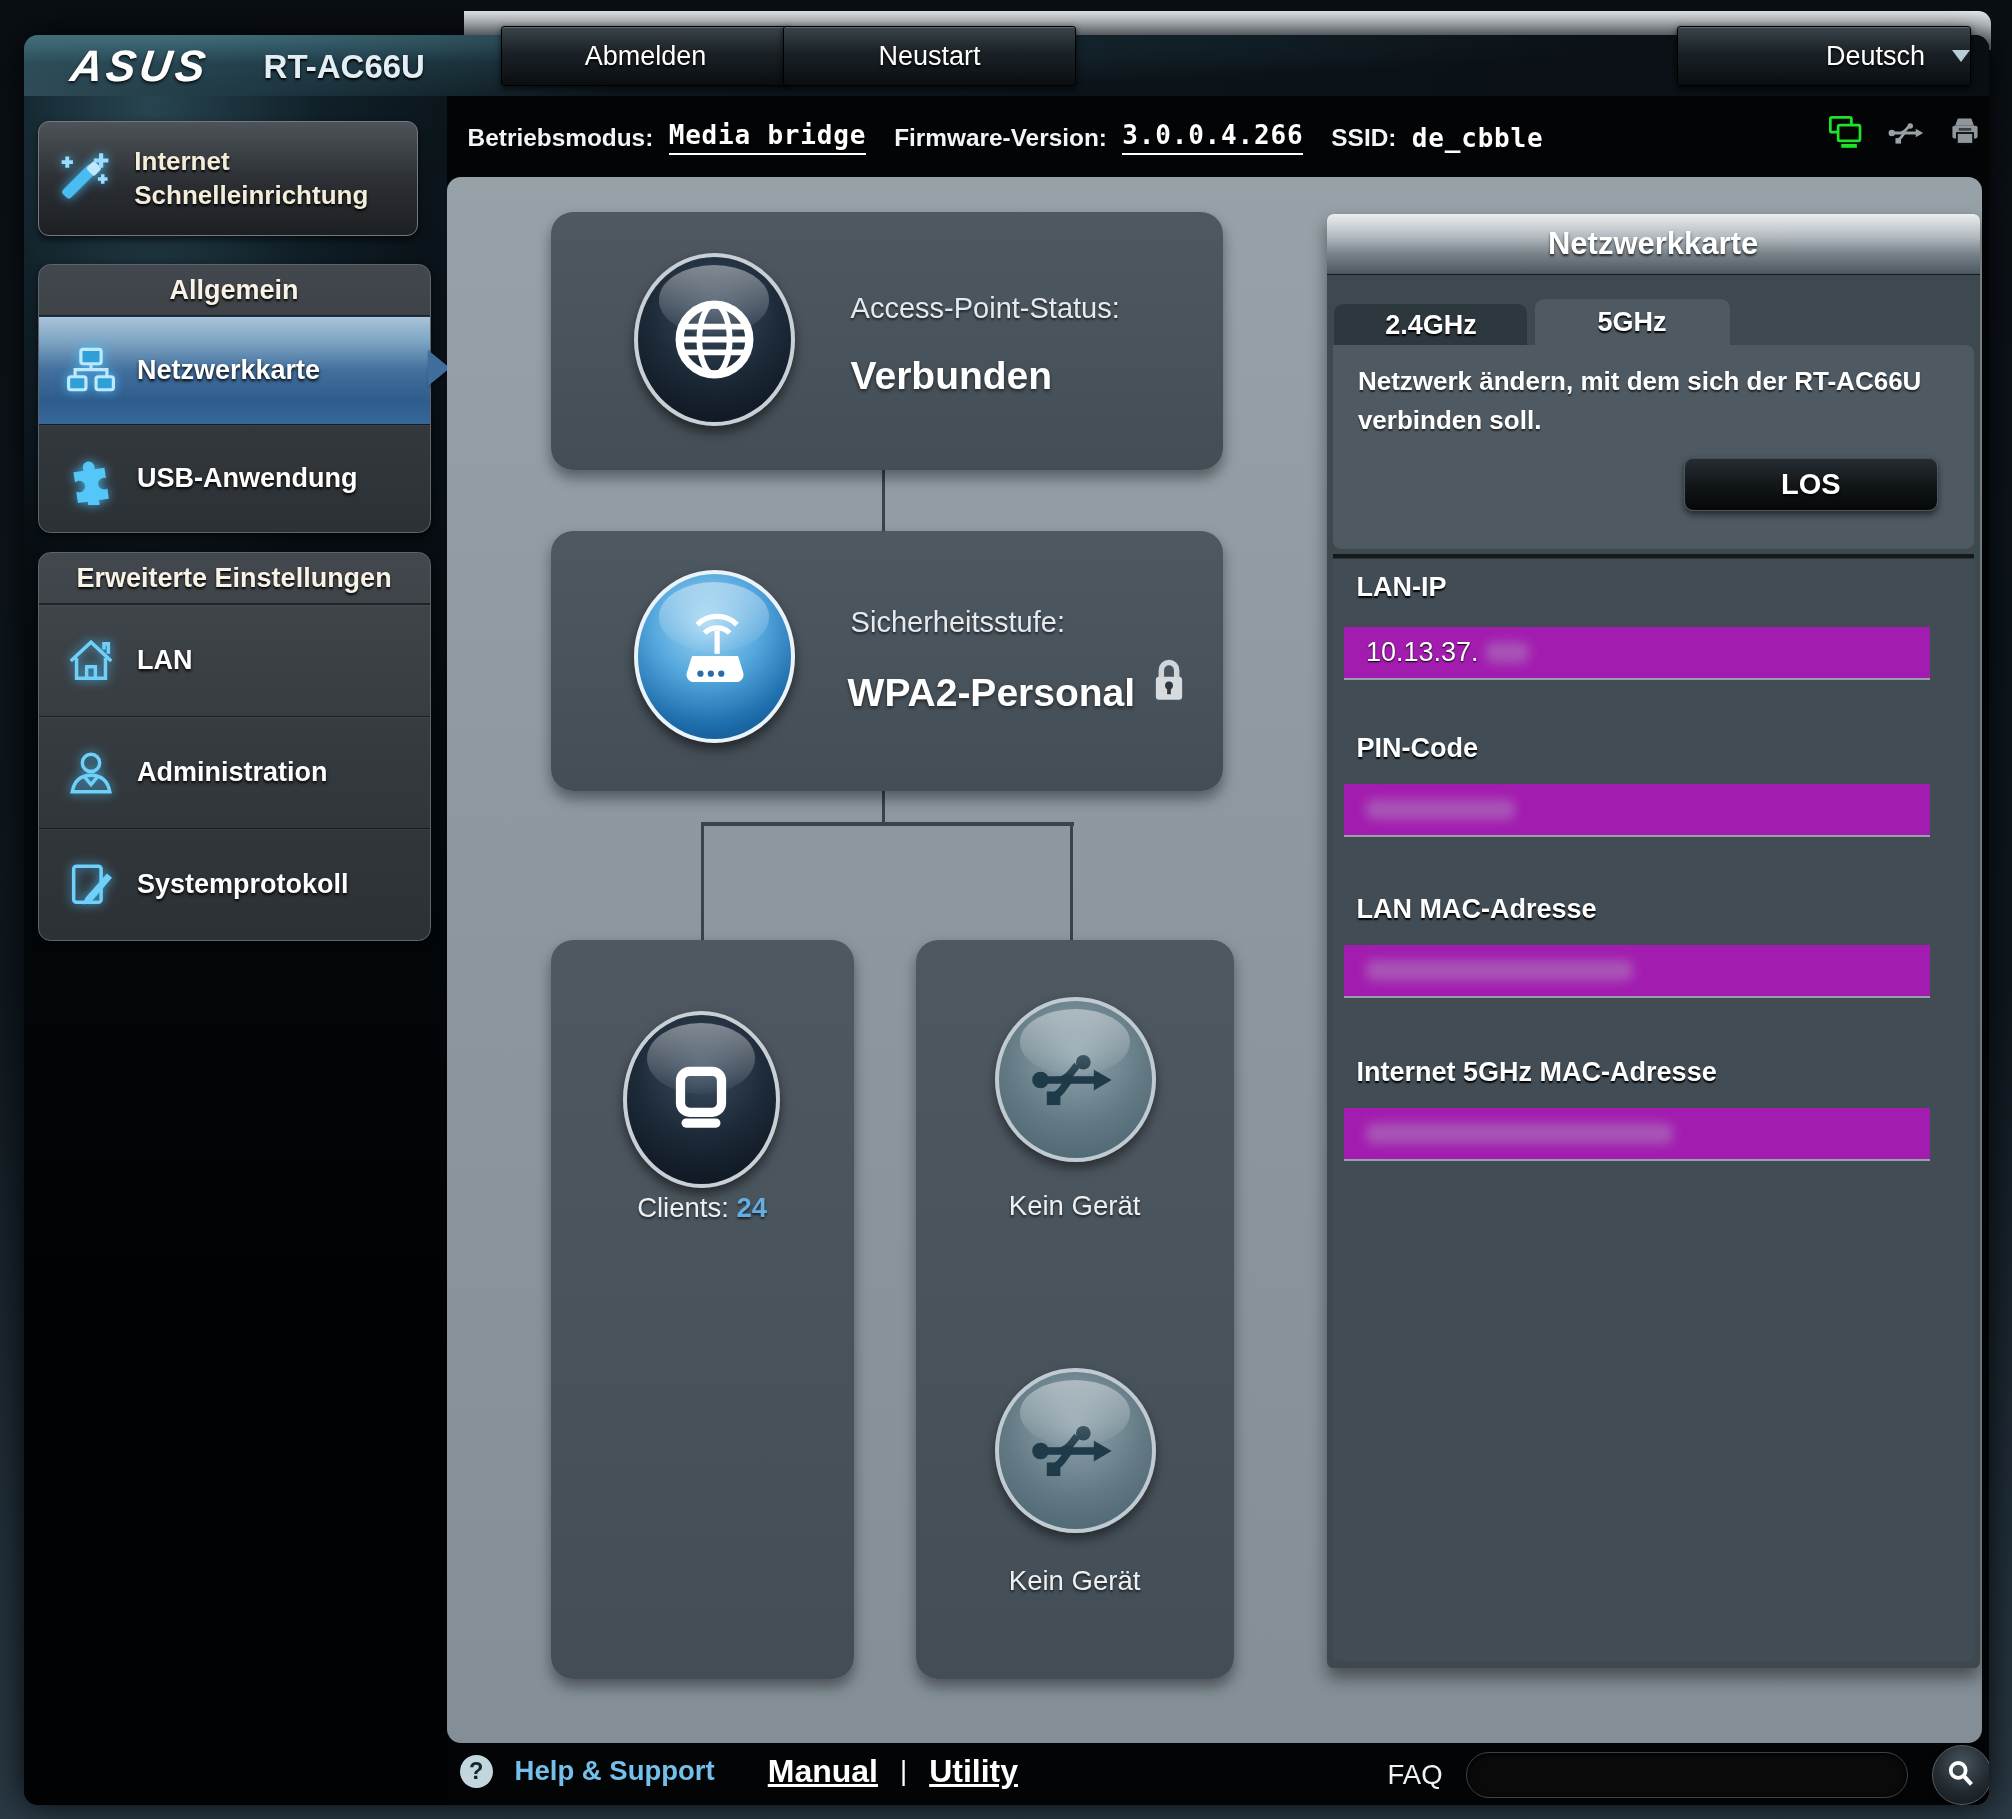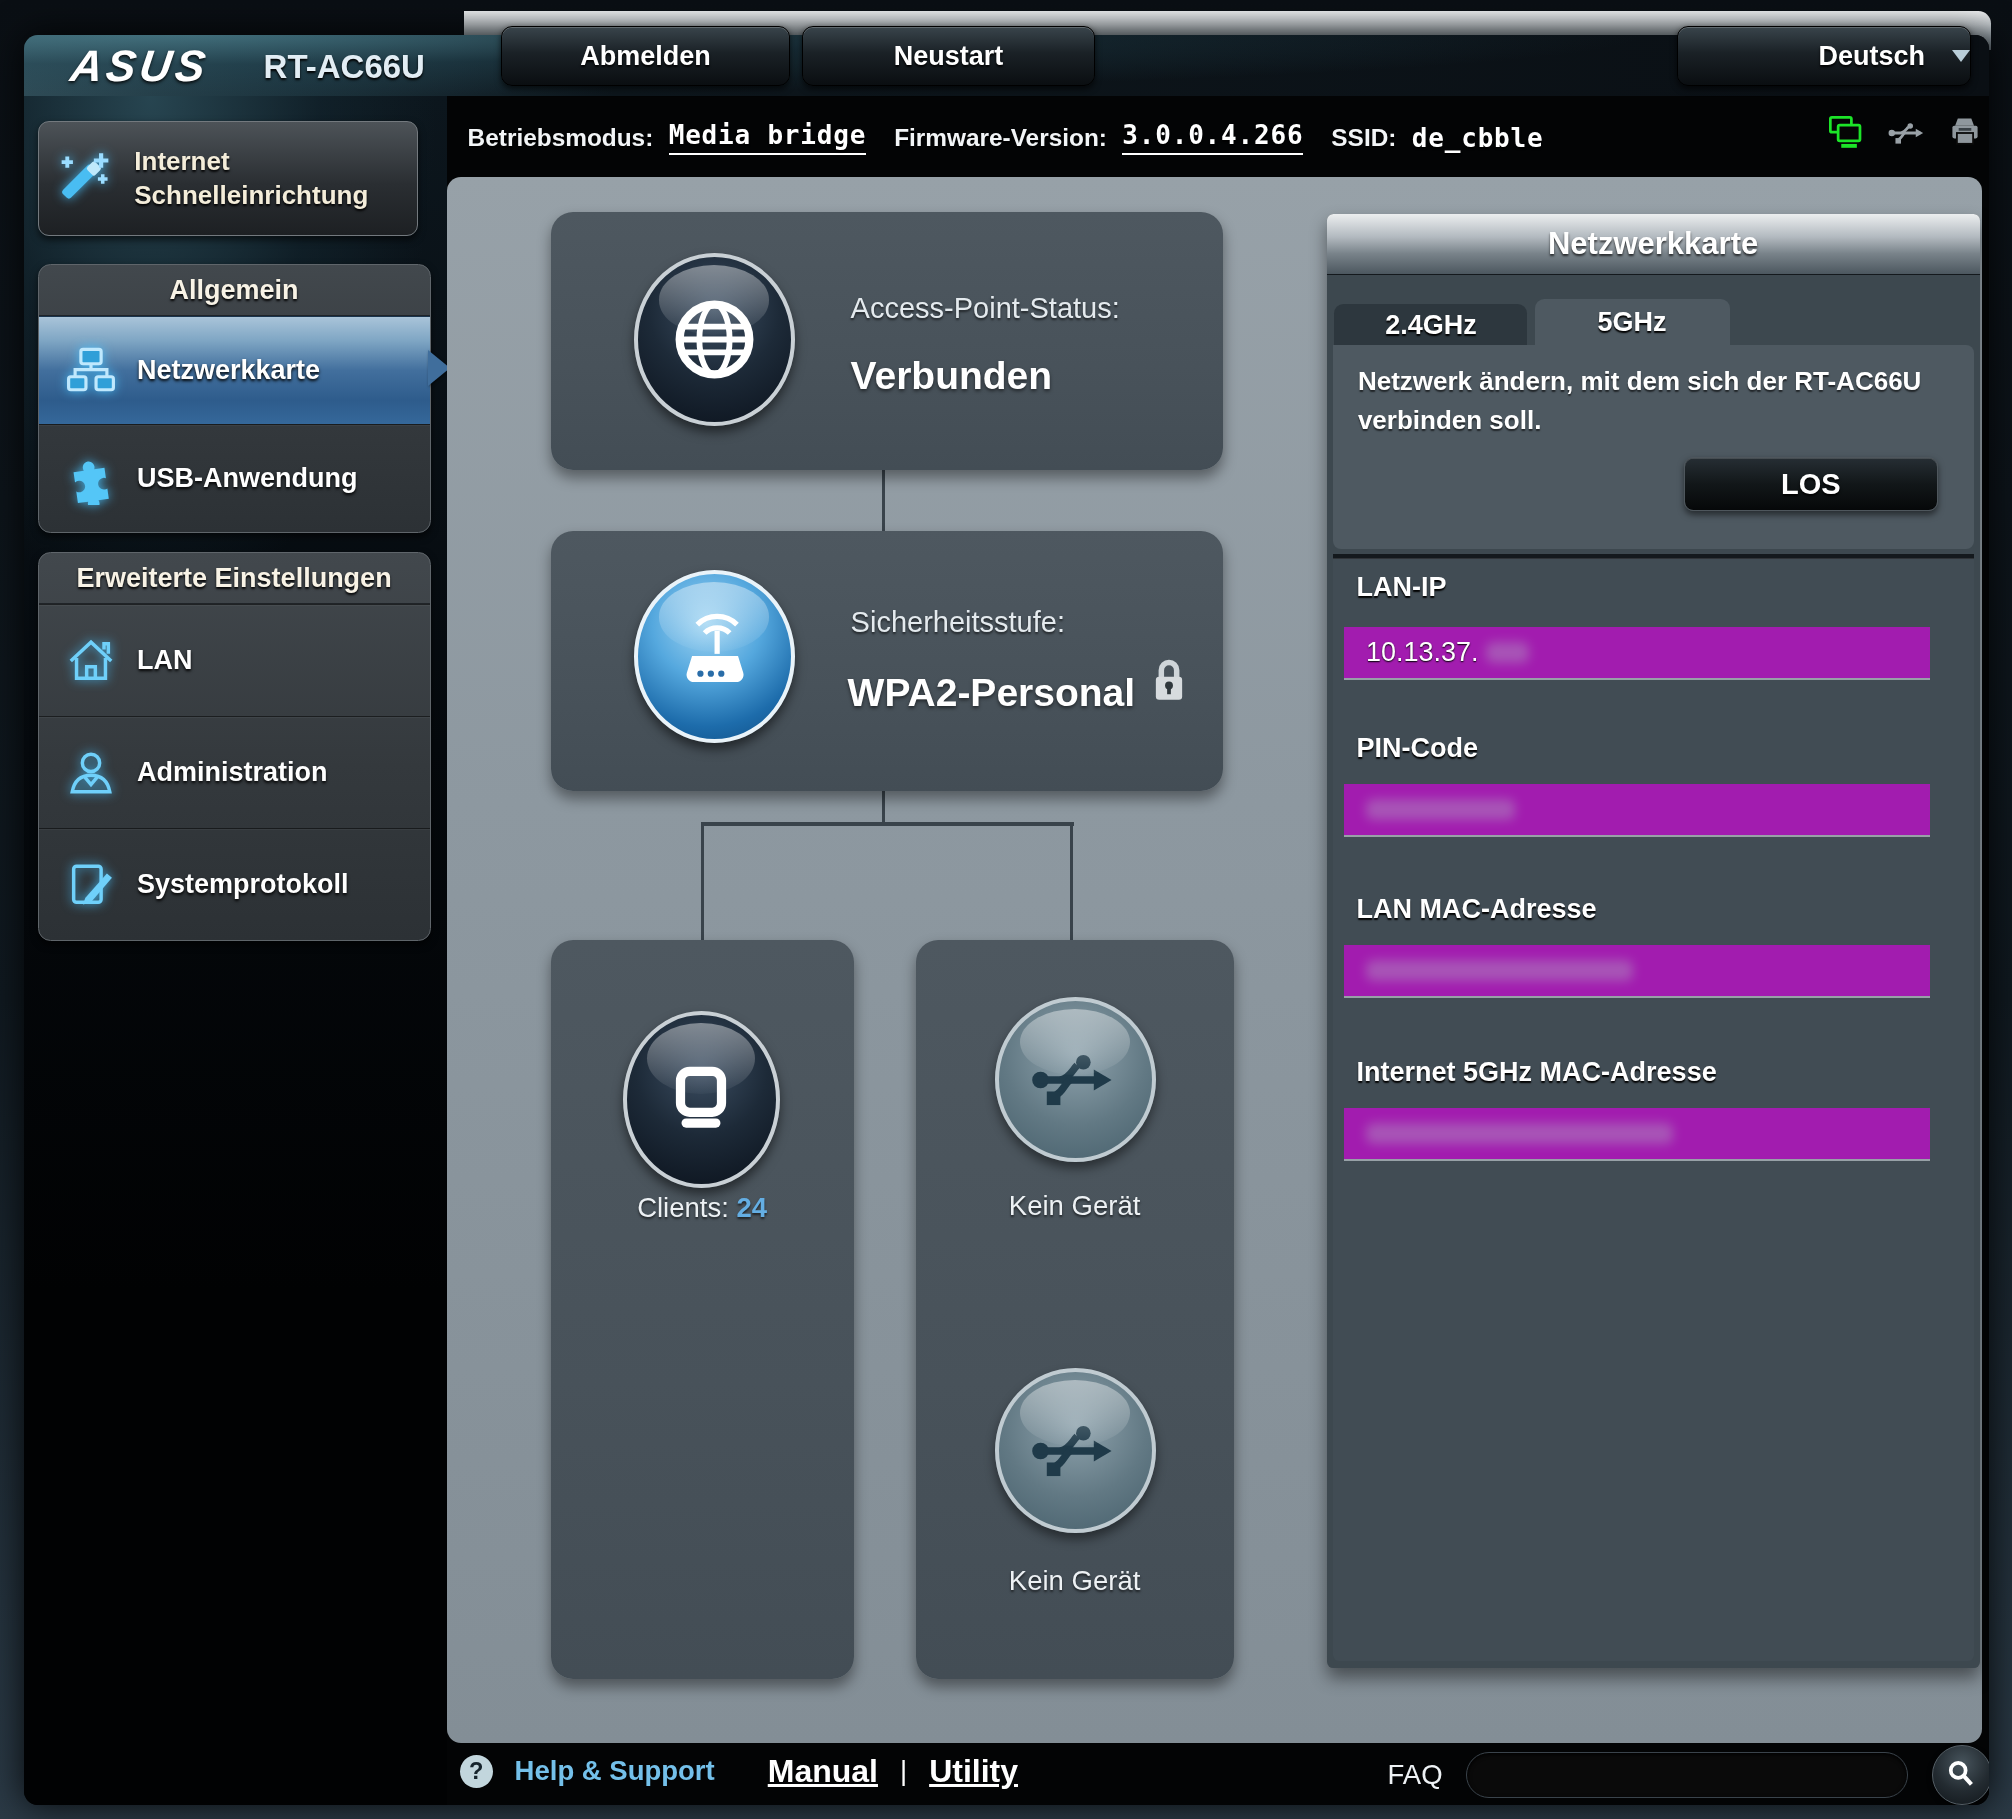--- a/index.html
+++ b/index.html
@@ -20,24 +20,24 @@
     background:
       radial-gradient(120% 160% at 8% 0%,rgba(90,150,165,.55) 0%,rgba(40,80,95,.35) 30%,rgba(0,0,0,0) 62%),
       linear-gradient(90deg,#2e4b56 0%,#1c333d 14%,#0d161c 30%,#0a0f14 100%);
     border-bottom:2.4px solid #05080b;}
   .header-band::after{content:"";position:absolute;left:0;bottom:-3.1px;width:100%;height:0.8px;background:rgba(255,255,255,.07);}
   .logo{left:47px;top:6.3px;font-size:44px;font-weight:bold;font-style:italic;color:#fff;
         letter-spacing:3.9px;transform:skewX(-8deg);text-shadow:0 1.6px 3.1px rgba(0,0,0,.8);}
   .model{left:240px;top:12.6px;font-size:33px;font-weight:bold;color:#e2edf4;text-shadow:0 1.6px 2.4px #000;}
 
   
-  .top-btn{position:absolute;height:58px;border-radius:11px;display:flex;align-items:center;justify-content:center;
+  .top-btn{position:absolute;height:58px;border-radius:3px;display:flex;align-items:center;justify-content:center;
     background:linear-gradient(180deg,#39444b 0%,#1a2126 45%,#0a0e11 100%);
     border:0.8px solid #000;box-shadow:inset 0 0.8px 0 rgba(255,255,255,.28),0 2.4px 6.3px rgba(0,0,0,.65);
-    color:#fff;font-size:27px;font-weight:bold;text-shadow:0 1.6px 2.4px #000;cursor:pointer;}
+    color:#fff;font-size:27px;font-weight:normal;text-shadow:0 1.6px 2.4px #000;cursor:pointer;}
   .tri-down{width:0;height:0;border-left:9.4px solid transparent;border-right:9.4px solid transparent;
     border-top:12.6px solid #b9cdd8;margin-left:27px;}
 
   
   .sidebar-bg{left:0;top:61px;width:423px;height:1709px;
     background:
       radial-gradient(90% 40% at 30% 0%,rgba(42,74,86,.9) 0%,rgba(20,40,50,.55) 45%,rgba(0,0,0,0) 75%),
       linear-gradient(180deg,#0c161d 0%,#05090d 38%,#010203 70%);}
   .content-bg{left:423px;top:61px;width:1542px;height:1709px;background:#030405;}
 
@@ -401,20 +401,20 @@
         <svg width="33" height="33" viewBox="0 0 40 40" fill="none" stroke="#fff">
           <circle cx="16" cy="15" r="9" stroke-width="4.5"></circle>
           <path d="M23 22l9 10" stroke-width="5"></path>
         </svg>
       </span>
     </div>
 
   </div>
 
   <div class="top-btn" style="left:501px;top:26px;width:287px;">Abmelden</div>
-  <div class="top-btn" style="left:802px;top:26px;width:291px;">Neustart</div>
+  <div class="top-btn" style="left:783px;top:26px;width:291px;">Neustart</div>
   <div class="top-btn" style="left:1677px;top:26px;width:292px;justify-content:flex-end;">
     <span>Deutsch</span>
     <span class="tri-down"></span>
   </div>
 
 </div>
 
 
 </body></html>

